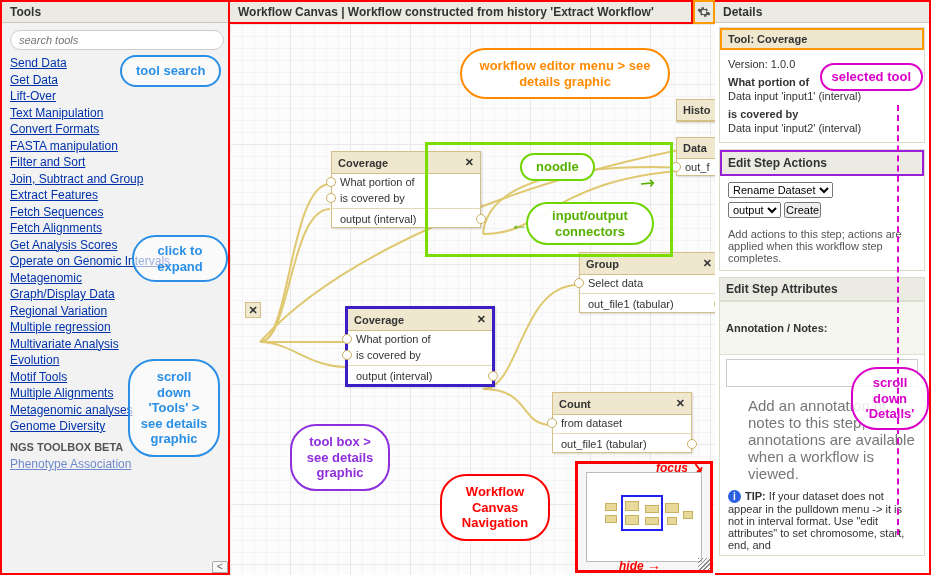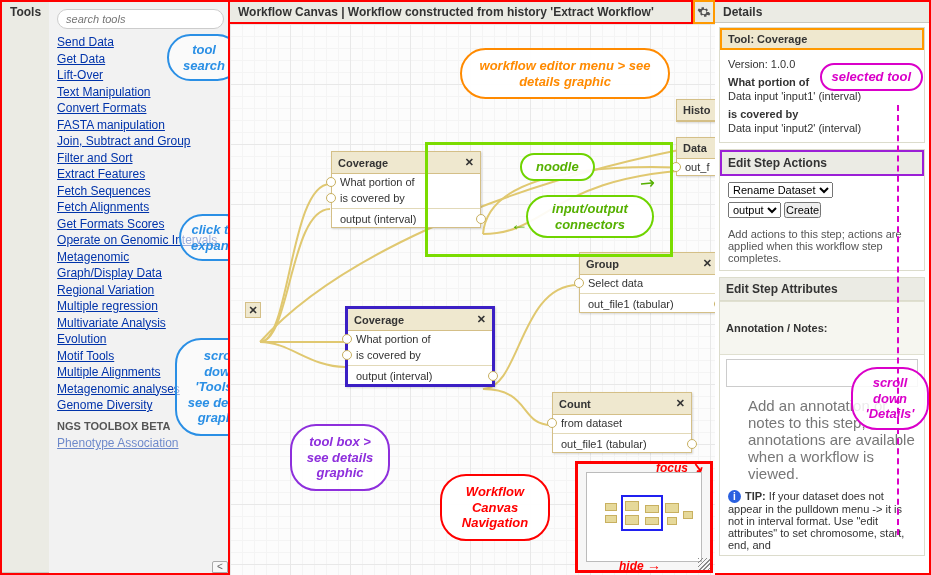--- a/index.html
+++ b/index.html
@@ -1,21 +1,21 @@
 <!DOCTYPE html>
 <html><head>
 <meta charset="utf-8">
 <style>
   * { box-sizing: border-box; margin: 0; padding: 0; }
   body { font-family: "Lucida Grande", Helvetica, Arial, sans-serif; font-size: 11px; background: #fff; width: 931px; height: 575px; overflow: hidden; position: relative; color: #333; }
   a { color: #0033aa; text-decoration: underline; }
   .layout { display: flex; height: 100%; }
 
   
-  .tools-panel { width: 230px; border: 2px solid #ff0000; position: relative; background: #f2f2f2; display: flex; flex-direction: row; }
+  .tools-panel { width: 230px; border: 2px solid #ff0000; position: relative; background: #f2f2f2; display: flex; flex-direction: column; }
   .panel-header { background: #ebebe4; border-bottom: 1px solid #c8c8c0; padding: 3px 8px; font-weight: bold; font-size: 12px; }
   .tools-panel .content { padding: 5px 4px 8px 8px; overflow: hidden; flex: 1; position: relative; }
   .search-wrap { margin: 2px 0 6px 0; }
   .search-wrap input { width: 100%; padding: 3px 8px; border: 1px solid #ccc; border-radius: 11px; font-size: 11px; color: #888; font-style: italic; }
   .tool-list a { display: block; margin: 2.5px 0; font-size: 12px; }
   .ngs-hdr { margin-top: 8px; font-weight: bold; font-size: 11px; color: #555; }
   .collapse-tab { position: absolute; bottom: 0; right: 0; width: 16px; height: 12px; border: 1px solid #aaa; border-radius: 2px 2px 0 0; background: #f8f8f8; font-size: 10px; line-height: 10px; text-align: center; color: #666; }
 
   
   .canvas-wrap { flex: 1; display: flex; flex-direction: column; position: relative; }
@@ -44,21 +44,21 @@
   .row .port.in { left: -14px; }
   .row .port.out { right: -14px; }
   .node .sep { border-top: 1px solid #e2d9b8; margin: 2px -8px; }
   .mini { position: absolute; width: 16px; height: 16px; border: 1px solid #d4bf87; background: #efe8cf; display: flex; align-items: center; justify-content: center; font-weight: bold; }
 
   
   svg.edges { position: absolute; inset: 0; width: 100%; height: 100%; pointer-events: none; }
   .edge { fill: none; stroke: #e0c870; stroke-width: 2; }
 
   
-  .callout { position: absolute; border-radius: 26px; padding: 8px 12px; font-style: italic; font-weight: bold; font-size: 13px; line-height: 1.2; text-align: center; }
+  .callout { position: absolute; border-radius: 26px; padding: 8px 12px; font-weight: bold; font-size: 13px; line-height: 1.2; text-align: center; }
   .co-blue { border: 2px solid #2a8fe5; color: #2a8fe5; background: rgba(255,255,255,.6); }
   .co-orange { border: 2px solid #ff8a00; color: #ff8a00; background: rgba(255,255,255,.92); }
   .co-green { border: 2px solid #6fd400; color: #55b000; background: rgba(255,255,255,.92); }
   .co-purple2 { border: 2px solid #8e2fdc; color: #8e2fdc; background: rgba(255,255,255,.8); }
   .co-red { border: 2px solid #ff0000; color: #ff0000; background: rgba(255,255,255,.92); }
   .co-magenta { border: 2px solid #da00c9; color: #da00c9; background: rgba(255,255,255,.85); }
   .noodle-box { position: absolute; border: 3px solid #7bdc00; }
   .arrow-green { position: absolute; color: #55b000; font-size: 18px; }
 
   
@@ -102,26 +102,26 @@
       <div class="search-wrap">
         <input type="text" placeholder="search tools" style="">
       </div>
       <div class="tool-list" id="tool-list">
           <a href="#">Send Data</a>
           <a href="#">Get Data</a>
           <a href="#">Lift-Over</a>
           <a href="#">Text Manipulation</a>
           <a href="#">Convert Formats</a>
           <a href="#">FASTA manipulation</a>
+          <a href="#">Filter and Sort</a>
           <a href="#">Join, Subtract and Group</a>
-          <a href="#">Filter and Sort</a>
           <a href="#">Extract Features</a>
           <a href="#">Fetch Sequences</a>
           <a href="#">Fetch Alignments</a>
-          <a href="#">Get Formats Scores</a>
+          <a href="#">Get Analysis Scores</a>
           <a href="#">Operate on Genomic Intervals</a>
           <a href="#">Metagenomic</a>
           <a href="#">Graph/Display Data</a>
           <a href="#">Regional Variation</a>
           <a href="#">Multiple regression</a>
           <a href="#">Multivariate Analysis</a>
           <a href="#">Evolution</a>
           <a href="#">Motif Tools</a>
           <a href="#">Multiple Alignments</a>
           <a href="#">Metagenomic analyses</a>
@@ -227,21 +227,21 @@
           </div>
         <div class="node-body">
             <div class="row"><span class="port in"></span><span>out_f</span></div>
           </div>
       </div>
 
       <div class="noodle-box" style="top:118px; left:195px; width:248px; height:115px;"></div>
 
       <div class="callout co-orange" style="top:24px; left:230px; width:210px;">workflow editor menu &gt; see details graphic</div>
       <div class="callout co-green" style="top:129px; left:290px; padding:4px 14px;">noodle</div>
-      <div class="callout co-green" style="top:171px; left:296px; width:128px; padding:4px 8px;">input/output connectors</div>
+      <div class="callout co-green" style="top:178px; left:296px; width:128px; padding:4px 8px;">input/output connectors</div>
       <span class="arrow-green" style="top:190px; left:280px;">←</span>
       <span class="arrow-green" style="top:148px; left:410px; transform:rotate(40deg);">↗</span>
       <div class="callout co-purple2" style="top:400px; left:60px; width:100px;">tool box &gt; see details graphic</div>
       <div class="callout co-red" style="top:450px; left:210px; width:110px;">Workflow Canvas Navigation</div>
 
       <div class="minimap">
         <div class="inner">
           <div class="blk" style="top:30px; left:18px; width:12px; height:8px;"></div>
           <div class="blk" style="top:42px; left:18px; width:12px; height:8px;"></div>
           <div class="blk" style="top:28px; left:38px; width:14px; height:10px;"></div>

